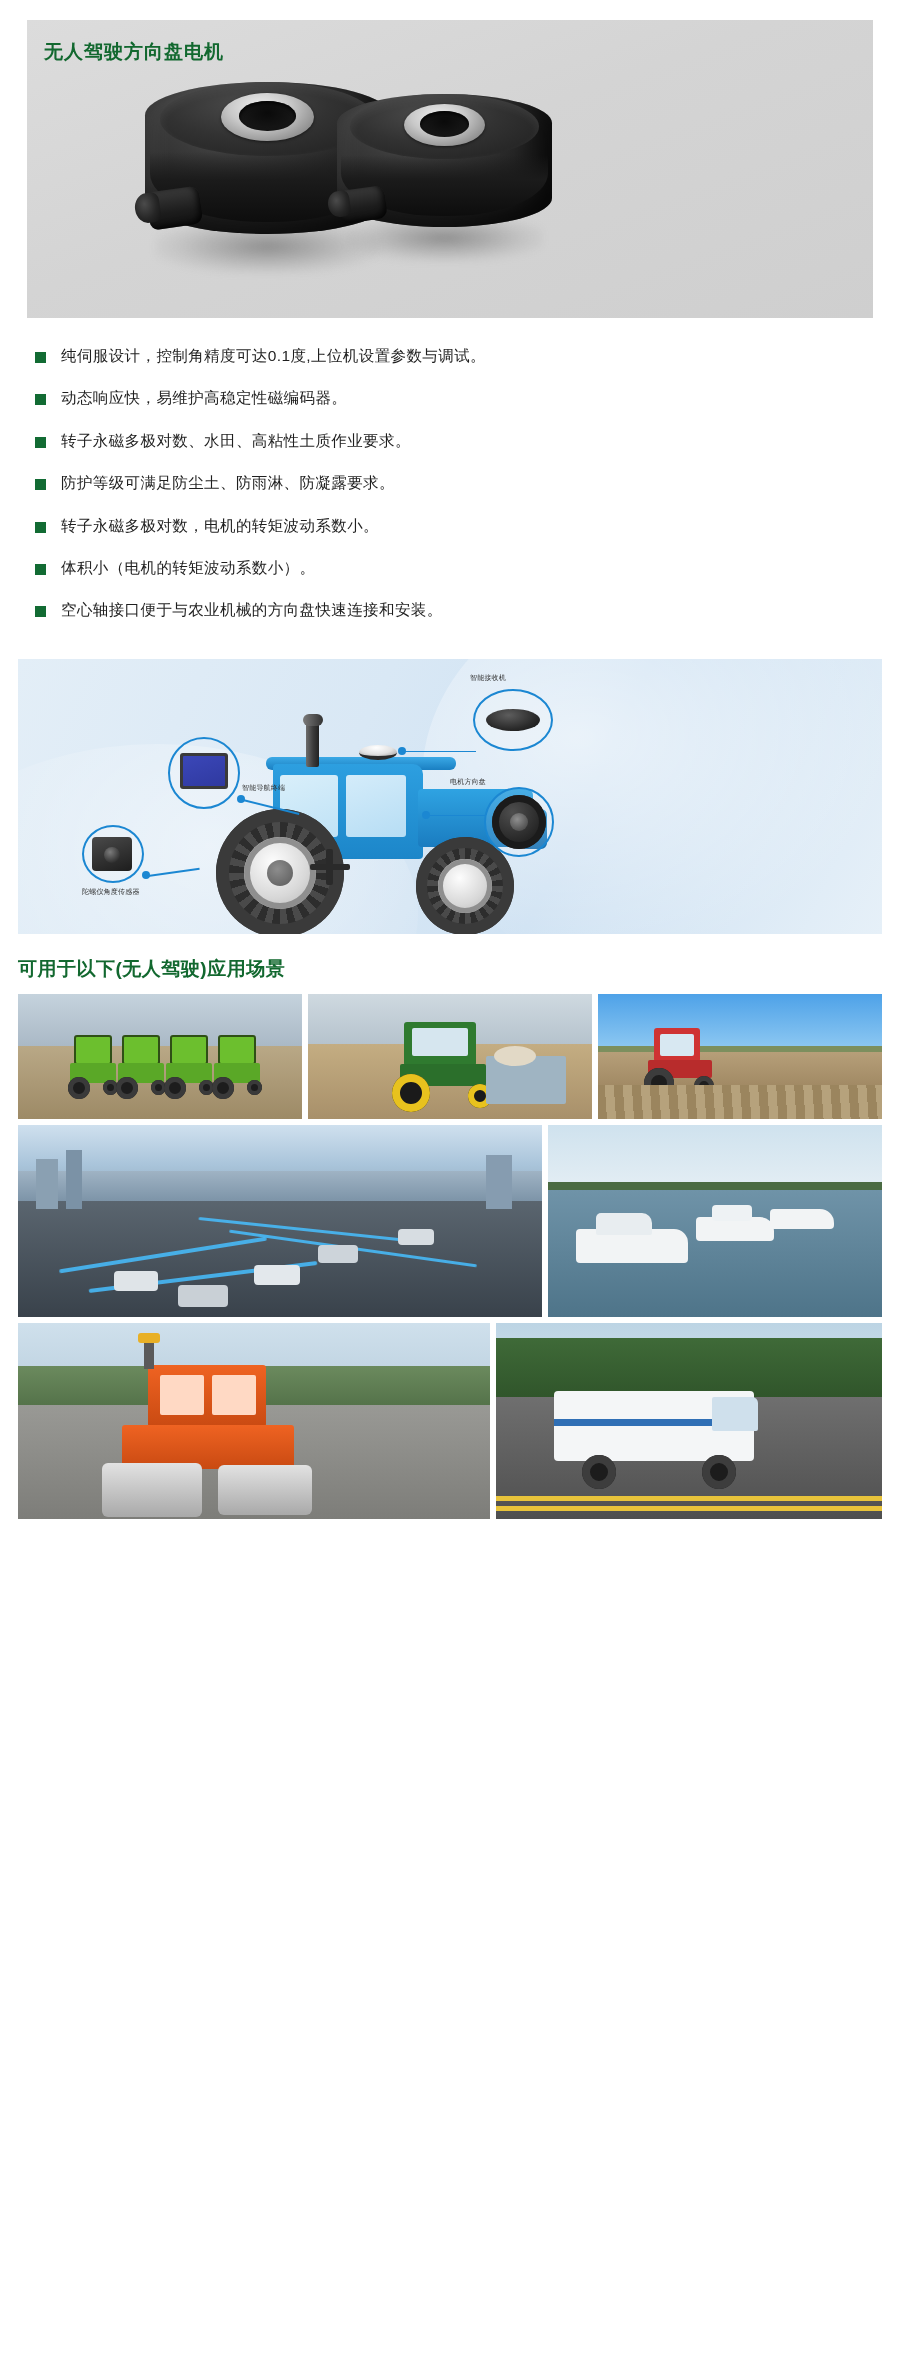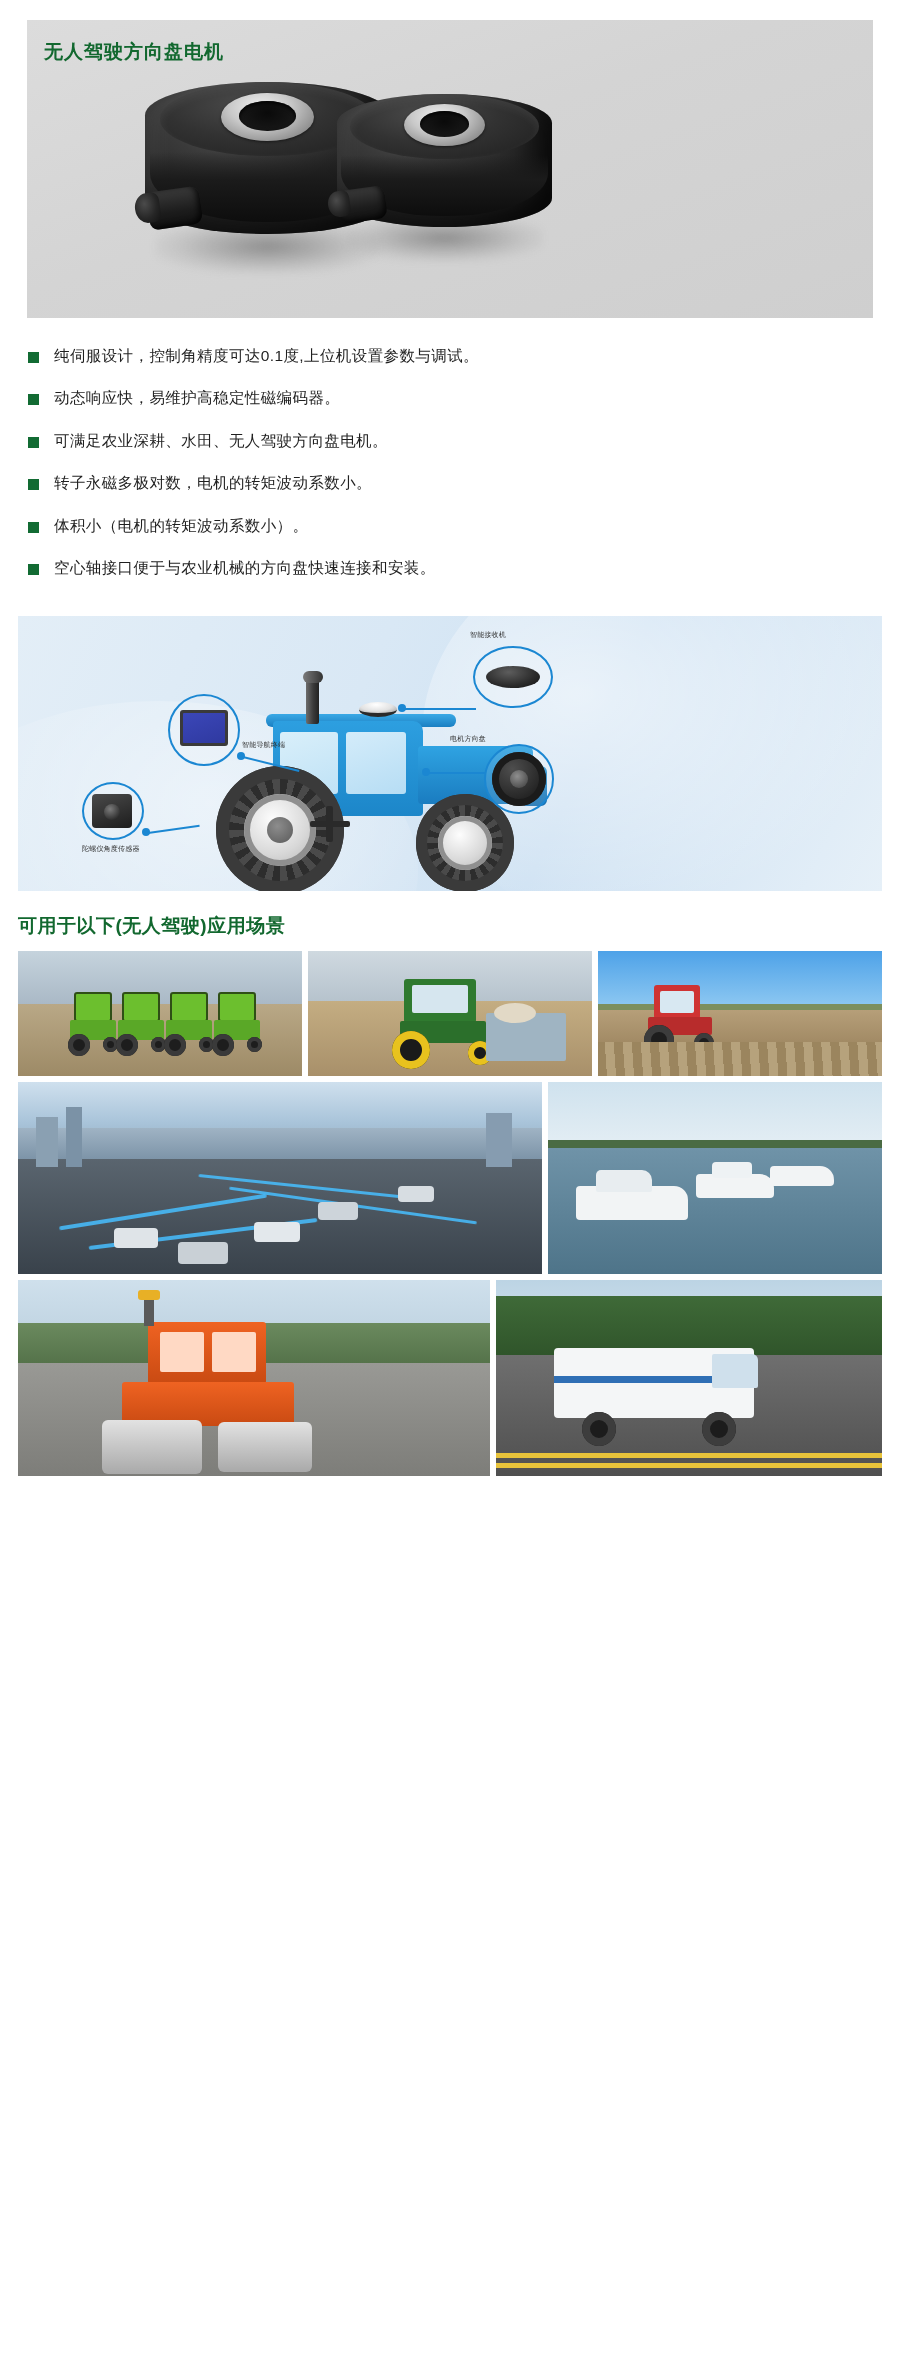--- a/index.html
+++ b/index.html
@@ -71,21 +71,21 @@
     box-shadow: inset -3px -2px 6px rgba(0,0,0,.8);
   }
   .conn-cap {
     position:absolute; left:0%; top:16%; width:34%; height:62%;
     border-radius:50% 30% 30% 50%;
     background: radial-gradient(ellipse at 40% 35%, #4b4b4b 0%, #262626 55%, #121212 100%);
     transform: rotate(-8deg);
   }
 
   
-  .features { padding: 28px 34px 8px 28px; }
+  .features { padding: 28px 34px 8px 35px; }
   .feature {
     display:flex; align-items:flex-start;
     margin-bottom: 23px;
   }
   .bullet-sq {
     flex: 0 0 auto;
     width: 11px; height: 11px;
     background: #126b33;
     margin-top: 6px; margin-right: 15px;
   }
@@ -337,21 +337,25 @@
     <div class="feature">
       <span class="bullet-sq"></span>
       <span class="feature-text">纯伺服设计，控制角精度可达0.1度,上位机设置参数与调试。</span>
     </div>
     <div class="feature">
       <span class="bullet-sq"></span>
       <span class="feature-text">动态响应快，易维护高稳定性磁编码器。</span>
     </div>
     <div class="feature">
       <span class="bullet-sq"></span>
-      <span class="feature-text">可满足农业深耕、水田、无人驾驶方向盘电机。</span>
+      <span class="feature-text">转子永磁多极对数、水田、高粘性土质作业要求。</span>
+    </div>
+    <div class="feature">
+      <span class="bullet-sq"></span>
+      <span class="feature-text">防护等级可满足防尘土、防雨淋、防凝露要求。</span>
     </div>
     <div class="feature">
       <span class="bullet-sq"></span>
       <span class="feature-text">转子永磁多极对数，电机的转矩波动系数小。</span>
     </div>
     <div class="feature">
       <span class="bullet-sq"></span>
       <span class="feature-text">体积小（电机的转矩波动系数小）。</span>
     </div>
     <div class="feature">

